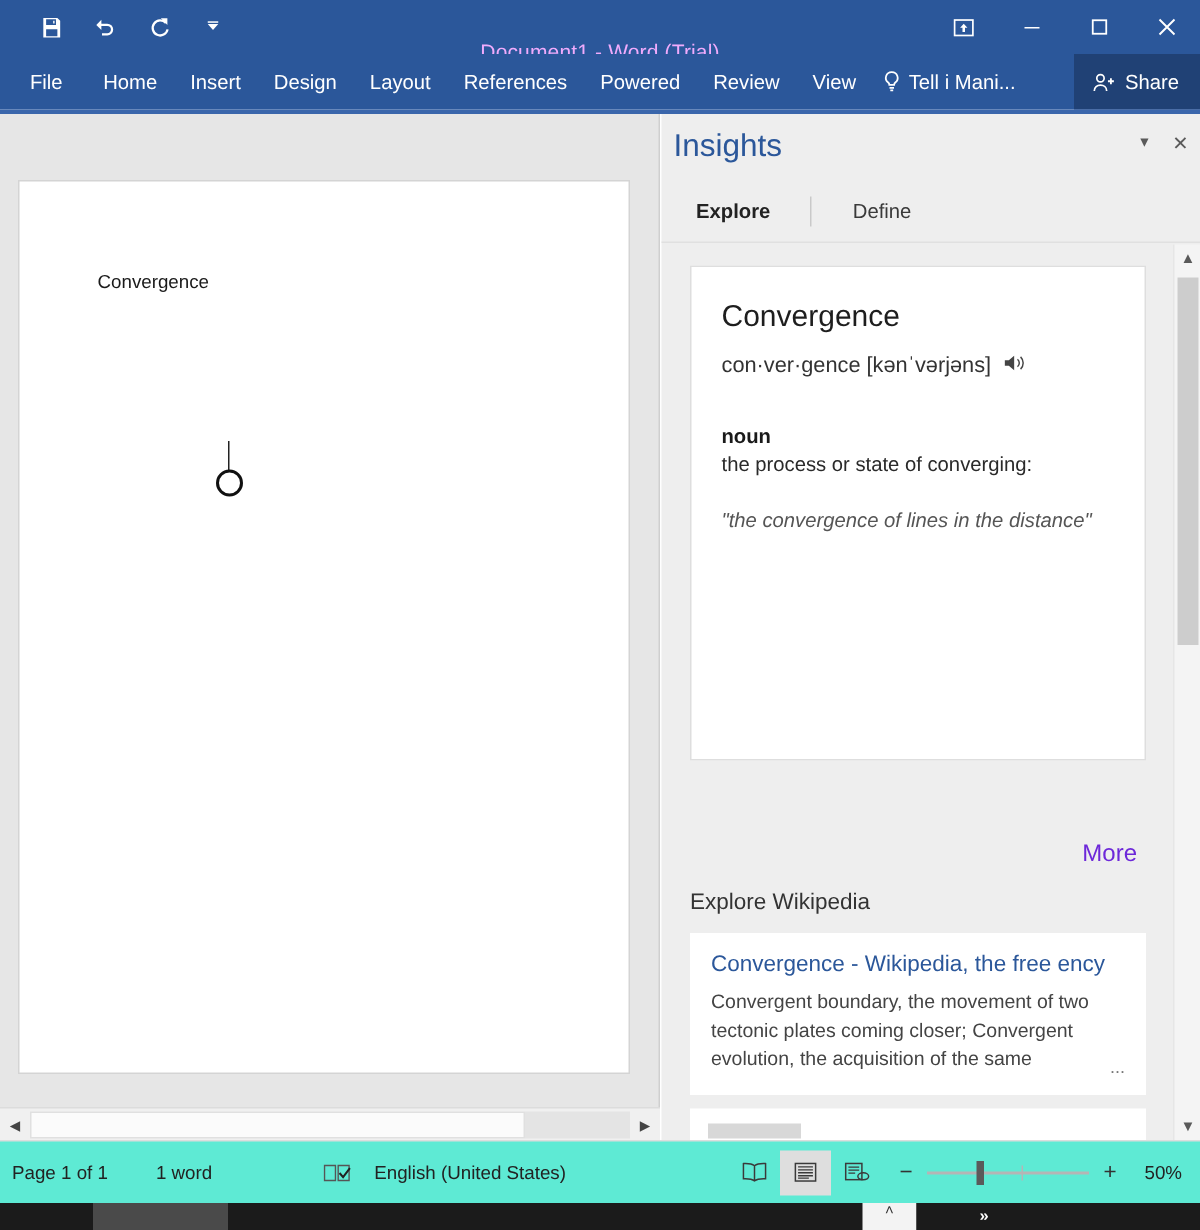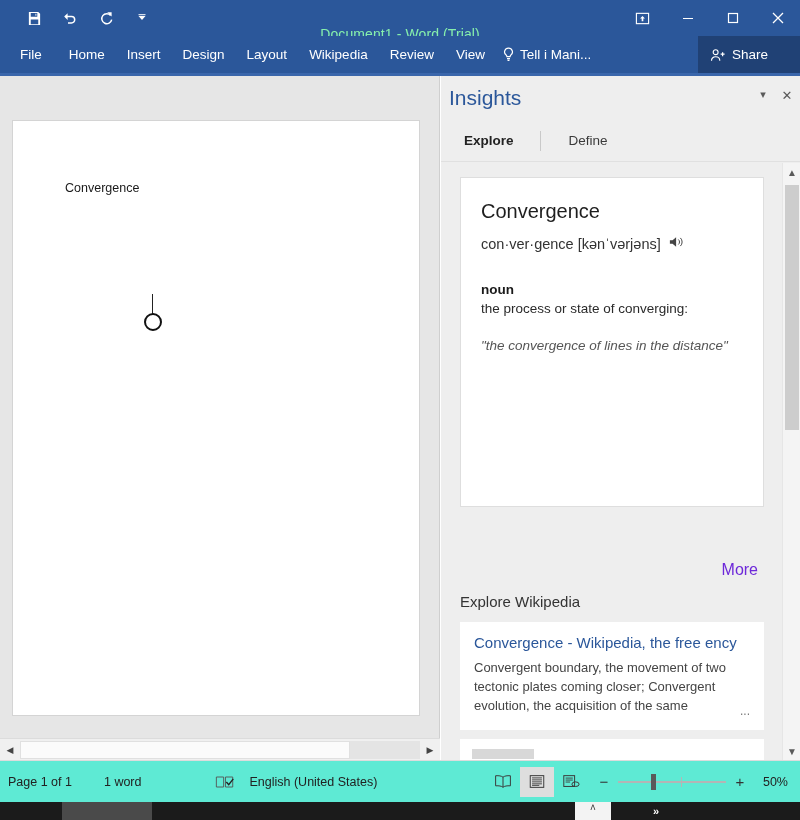--- a/index.html
+++ b/index.html
@@ -17,21 +17,21 @@
     background: #2b579a; display: flex; align-items: center;
   }
   .qat { display: flex; align-items: center; gap: 0px; padding-left: 16px; }
   .qat-btn {
     width: 36px; height: 30px; display: flex; align-items: center; justify-content: center;
     color: #ffffff; cursor: default;
   }
   .qat-btn svg { display: block; }
   .title-text {
     position: absolute; left: 0; right: 0; text-align: center;
-    color: #86efac; font-size: 14px; letter-spacing: .1px; pointer-events: none; margin-top: 32px;
+    color: #f0abfc; font-size: 14px; letter-spacing: .1px; pointer-events: none; margin-top: 32px;
   }
   .win-btns {
     position: absolute; right: 0; top: 0; height: 36px; display: flex; align-items: center;
   }
   .win-btn {
     width: 45px; height: 36px; display: flex; align-items: center; justify-content: center;
     color: #ffffff;
   }
 
   
@@ -44,21 +44,21 @@
     color: #ffffff; font-size: 13.5px; height: 37px; white-space: nowrap;
   }
   .tab.first { padding-left: 20px; padding-right: 16px; }
   .tellme {
     display: flex; align-items: center; gap: 5px; padding: 0 6px;
     color: #ffffff; font-size: 13.5px; white-space: nowrap; overflow: hidden; text-align: center;
   }
   .share-btn {
     margin-left: auto; display: flex; align-items: center; gap: 6px;
     background: #204175; color: #fff; font-size: 13.5px;
-    padding: 0 32px 0 12px; height: 37px;
+    padding: 0 14px 0 12px; height: 37px;
   }
   .ribbon-underline {
     position: absolute; left: 0; top: 73px; width: 800px; height: 3px; background: #3a66ab;
   }
 
   
   .doc-area {
     position: absolute; left: 0; top: 76px; width: 440px; height: 684px;
     background: #e6e6e6; border-right: 1px solid #cfcfcf;
   }
@@ -282,21 +282,22 @@
       </div>
     </div>
   </div>
 
   <div class="ribbon">
     <div class="tab first">File</div>
     <div class="tab">Home</div>
     <div class="tab">Insert</div>
     <div class="tab">Design</div>
     <div class="tab">Layout</div>
-    <div class="tab">Wikipedia</div>
+    <div class="tab">References</div>
+    <div class="tab">Powered</div>
     <div class="tab">Review</div>
     <div class="tab">View</div>
     <div class="tellme">
       <svg width="13" height="15" viewBox="0 0 12 14">
           <path fill="none" stroke="#fff" stroke-width="1.1" d="M6 1a3.6 3.6 0 0 1 2.2 6.5c-.5.4-.7 1-.7 1.5H4.5c0-.5-.2-1.1-.7-1.5A3.6 3.6 0 0 1 6 1z"></path>
           <path stroke="#fff" stroke-width="1.1" d="M4.6 10.8h2.8M5.1 12.4h1.8"></path>
         </svg>
       <span>Tell i Mani...</span>
     </div>
     <div class="share-btn">

